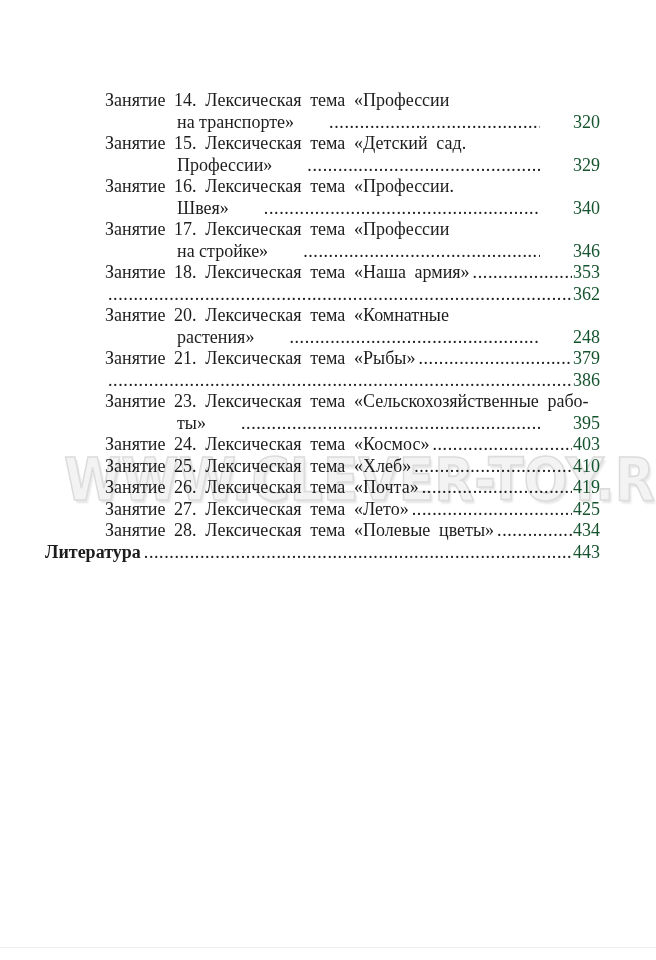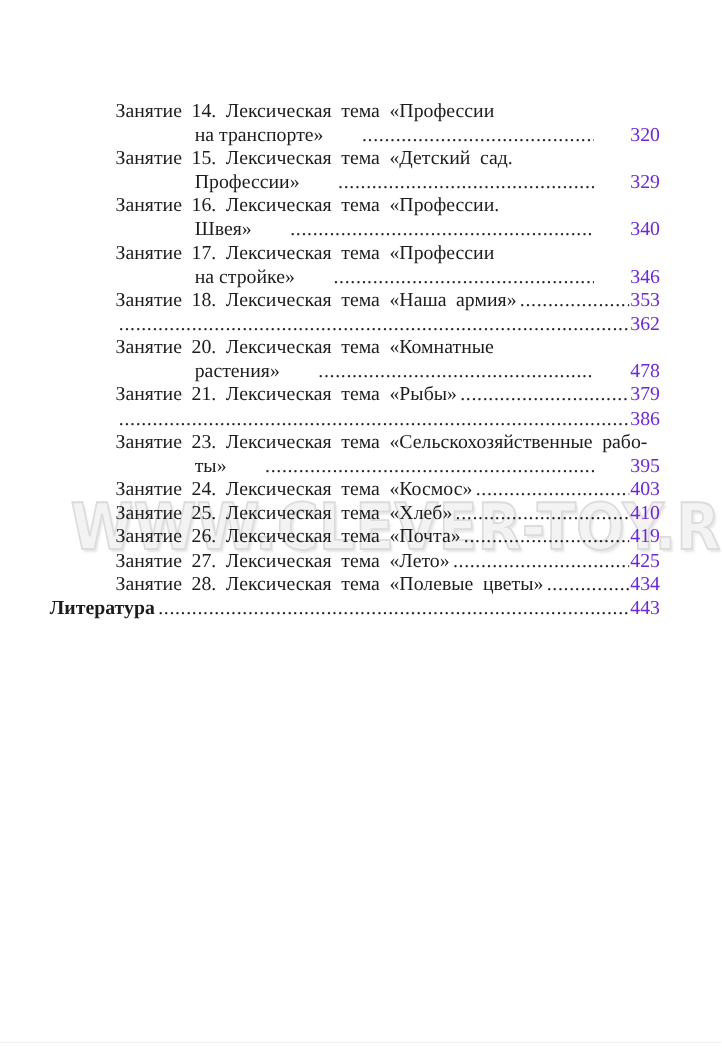--- a/index.html
+++ b/index.html
@@ -59,21 +59,21 @@
     min-width: 0;
     overflow: hidden;
     white-space: nowrap;
     letter-spacing: 0.6px;
     margin-left: 3px;
     margin-right: 1px;
     color: #222222;
   }
   .pg {
     flex: 0 0 auto;
-    color: #6d28d9;
+    color: #14532d;
   }
   .bottom-line {
     position: absolute;
     left: 0;
     right: 0;
     top: 947px;
     height: 1px;
     background: #ededed;
   }
 </style>
@@ -123,21 +123,21 @@
       <div class="line entry">
         <span class="dots">........................................................................................................................................................................................................</span>
         <span class="pg">362</span>
       </div>
       <div class="line entry">
         <span class="txt">Занятие 20. Лексическая тема «Комнатные</span>
       </div>
       <div class="line cont">
         <span class="txt">растения»</span>
         <span class="dots">........................................................................................................................................................................................................</span>
-        <span class="pg">478</span>
+        <span class="pg">248</span>
       </div>
       <div class="line entry">
         <span class="txt">Занятие 21. Лексическая тема «Рыбы»</span>
         <span class="dots">........................................................................................................................................................................................................</span>
         <span class="pg">379</span>
       </div>
       <div class="line entry">
         <span class="dots">........................................................................................................................................................................................................</span>
         <span class="pg">386</span>
       </div>

